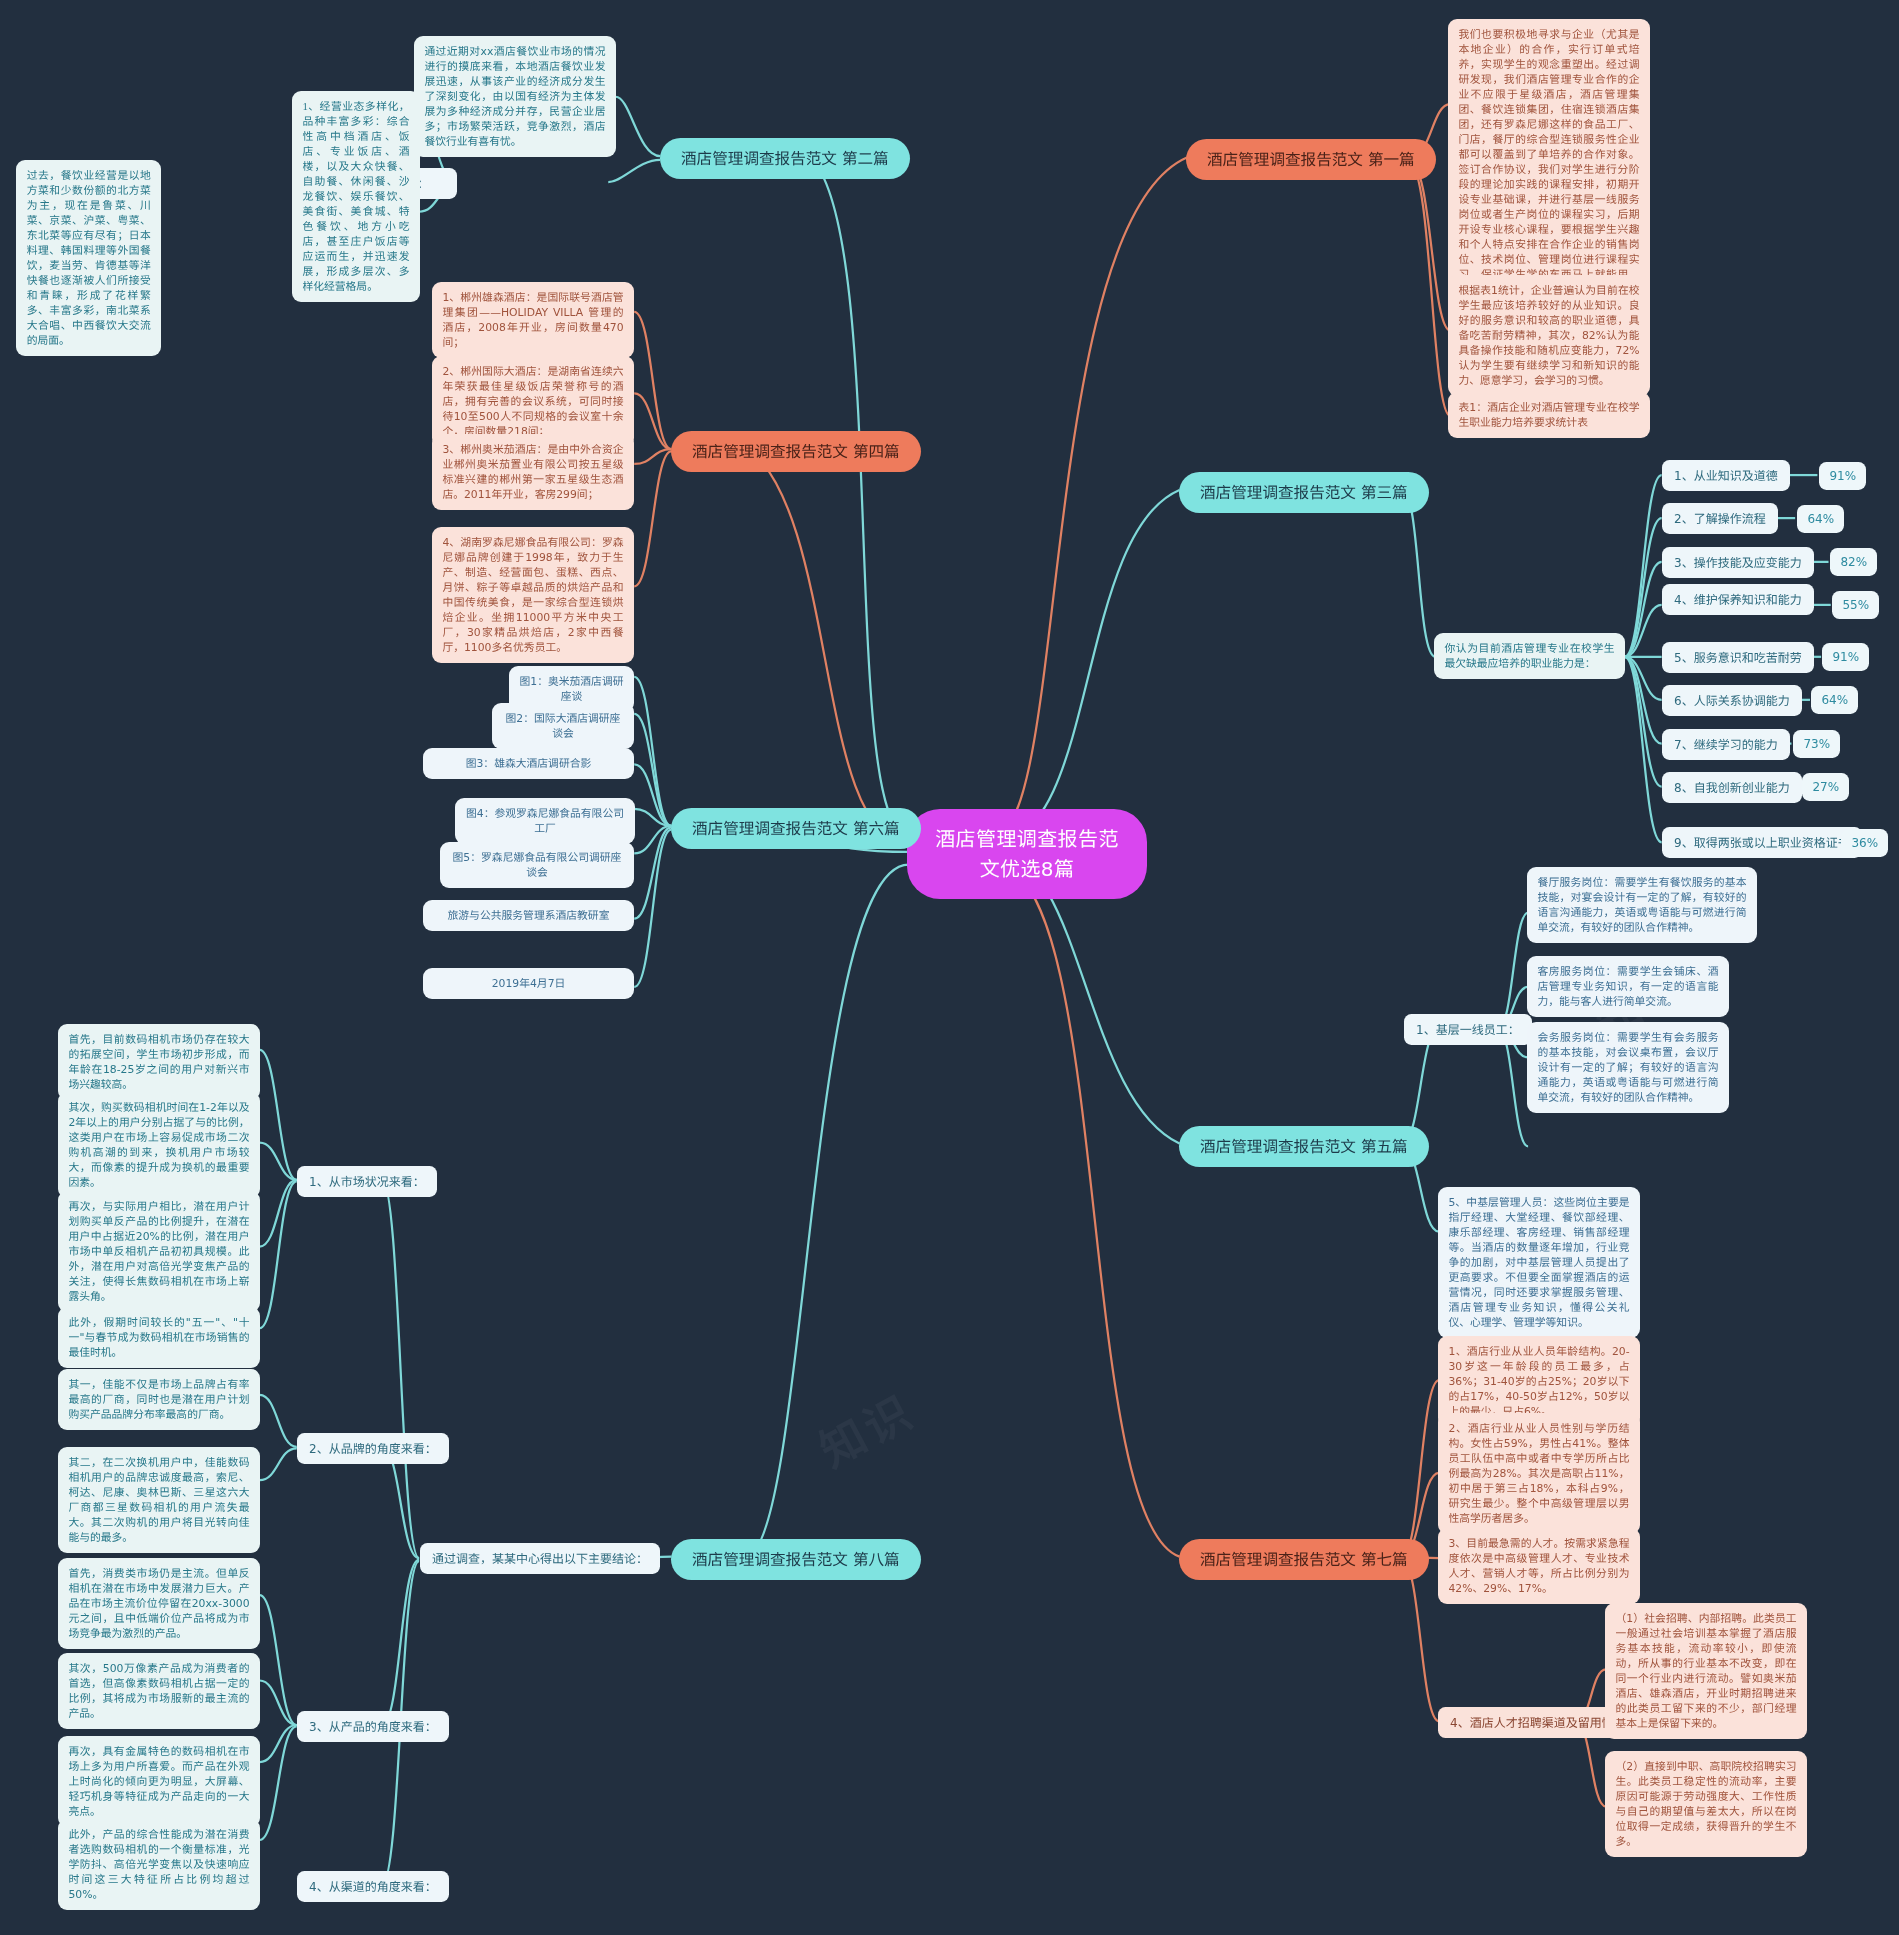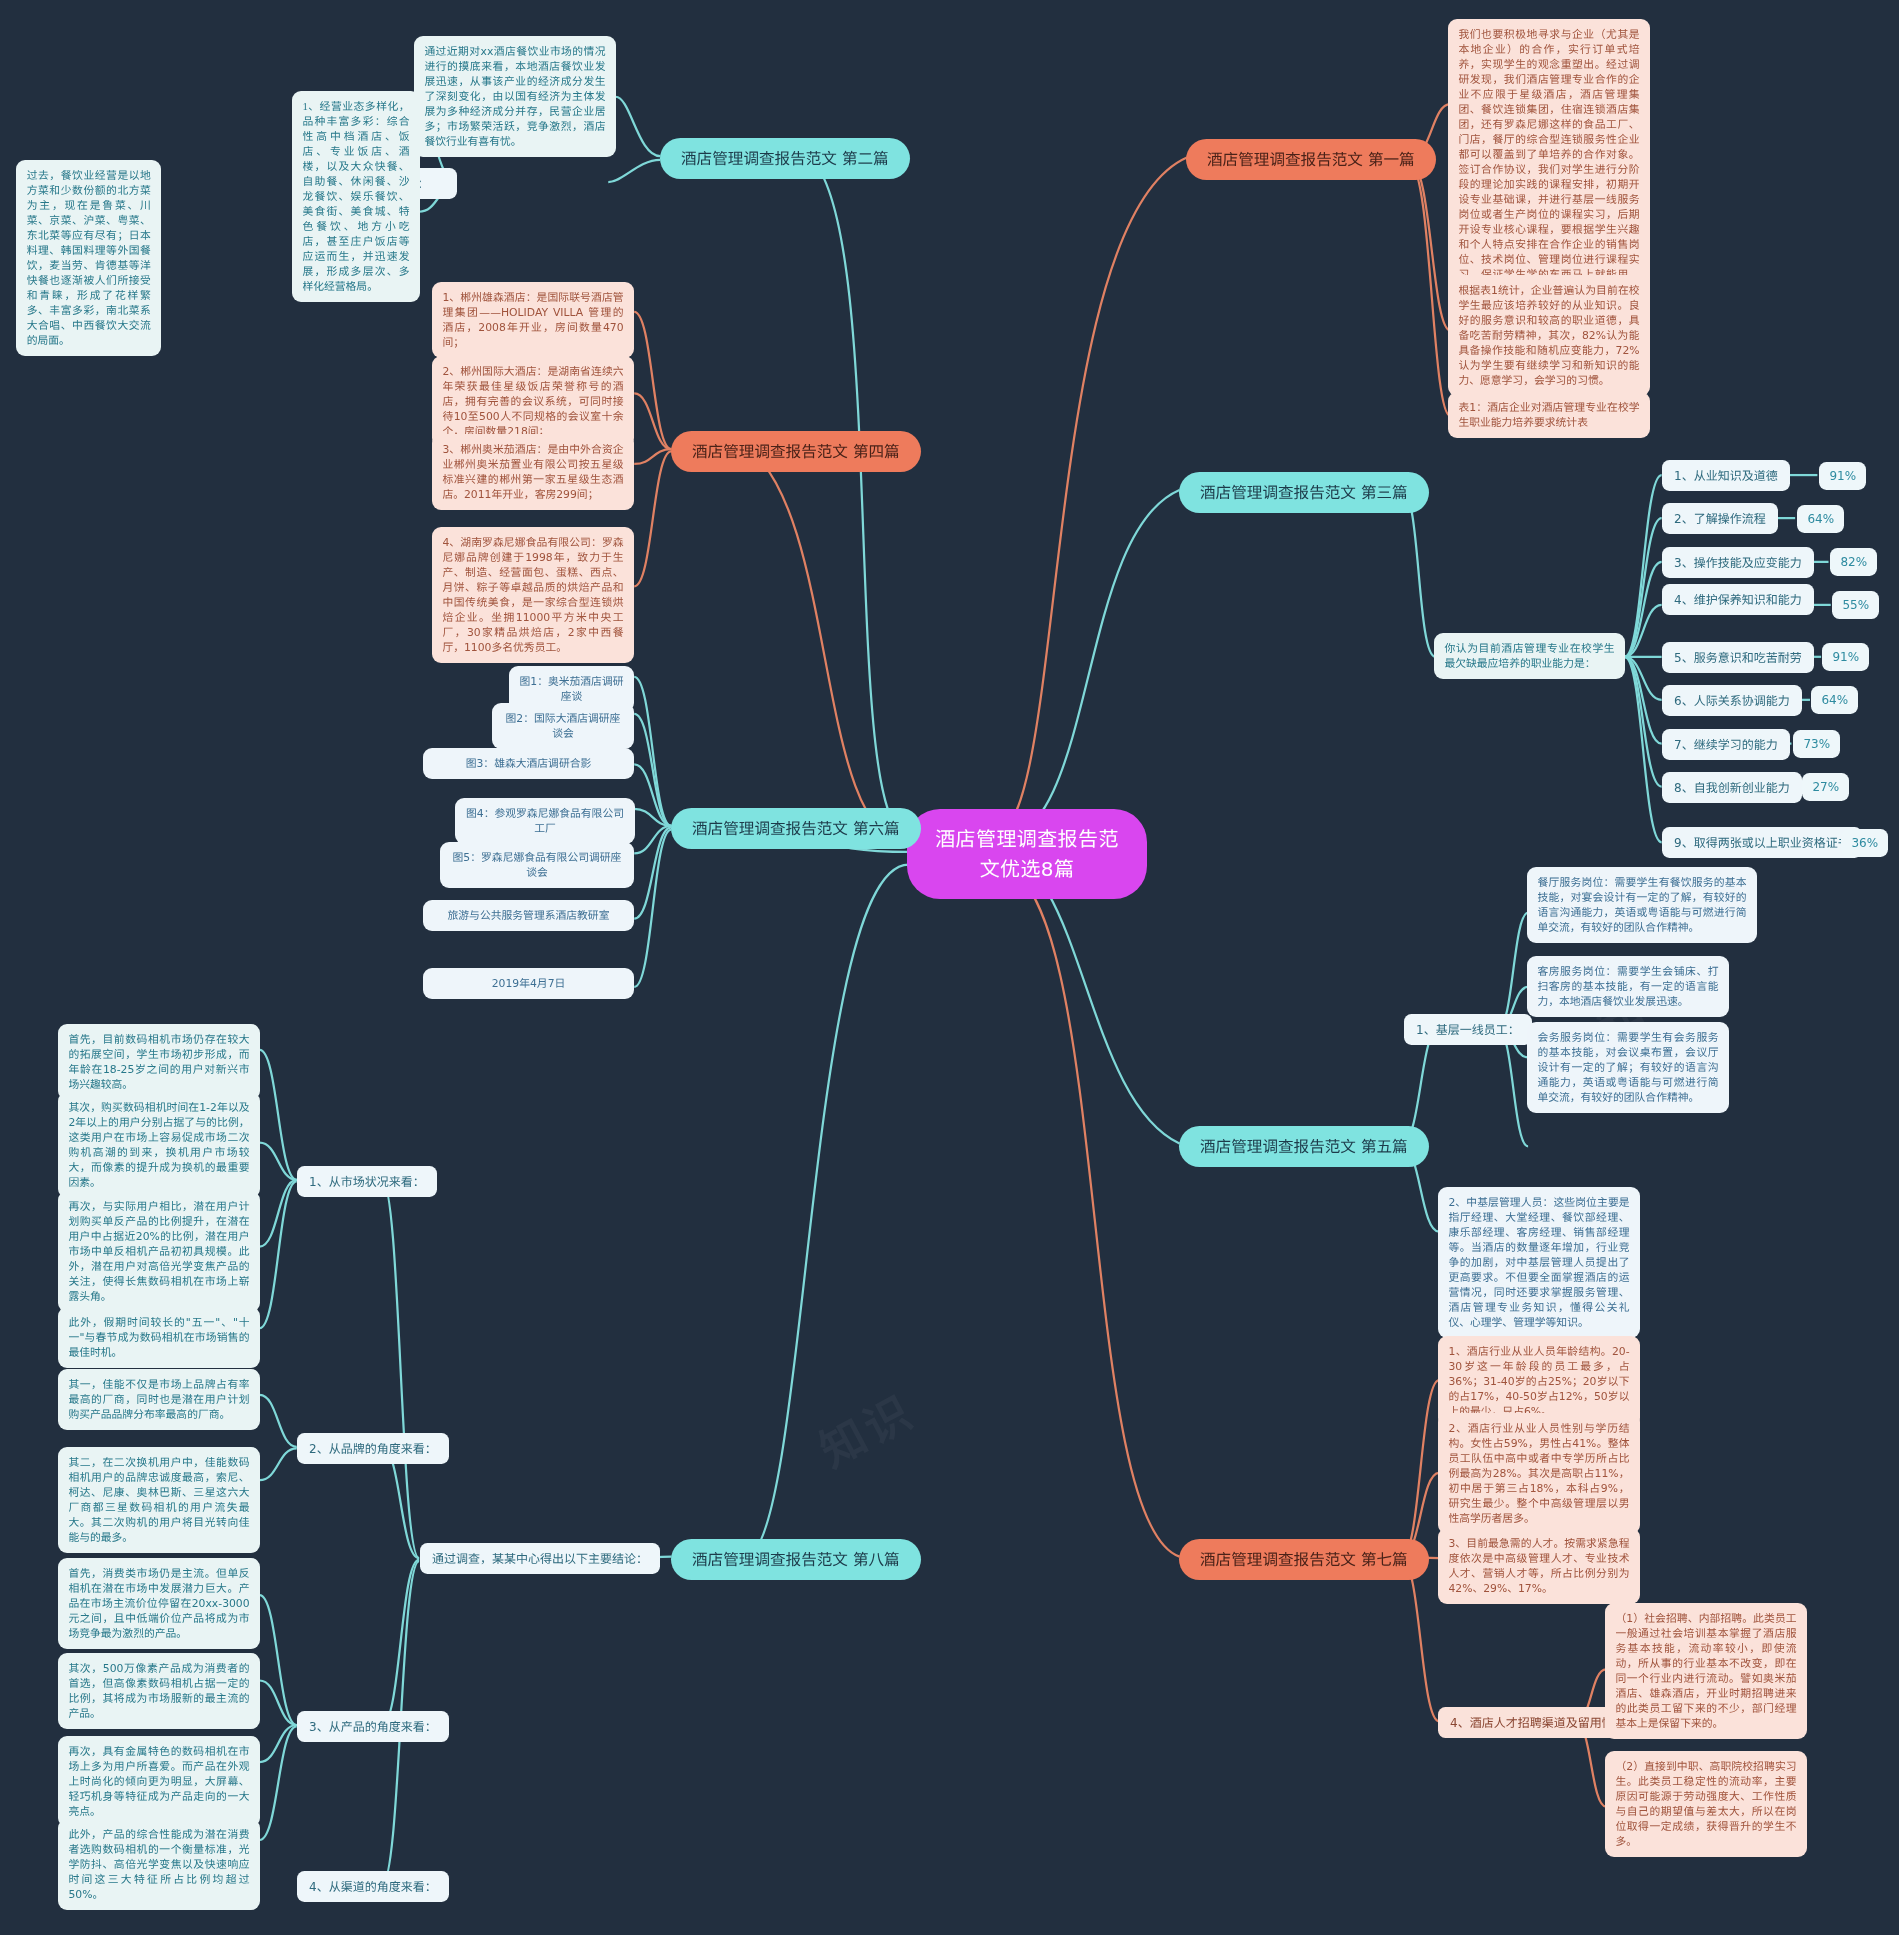--- a/index.html
+++ b/index.html
@@ -233,24 +233,24 @@
   <div class="node card pale center" style="left:455px;top:798px;width:180px;">图4：参观罗森尼娜食品有限公司工厂</div>
   <div class="node card pale center" style="left:440px;top:842px;width:194px;">图5：罗森尼娜食品有限公司调研座谈会</div>
   <div class="node card pale center" style="left:423px;top:900px;width:211px;">旅游与公共服务管理系酒店教研室</div>
   <div class="node card pale center" style="left:423px;top:968px;width:211px;">2019年4月7日</div>
 
   <div class="node branch teal" style="left:1179px;top:1126px;">酒店管理调查报告范文 第五篇</div>
 
   <div class="node chip" style="left:1404px;top:1014px;">1、基层一线员工：</div>
 
   <div class="node card pale" style="left:1527px;top:867px;width:230px;">餐厅服务岗位：需要学生有餐饮服务的基本技能，对宴会设计有一定的了解，有较好的语言沟通能力，英语或粤语能与可燃进行简单交流，有较好的团队合作精神。</div>
-  <div class="node card pale" style="left:1527px;top:956px;width:202px;">客房服务岗位：需要学生会铺床、打扫客房的基本技能，有一定的语言能力，本地酒店餐饮业发展迅速。</div>
+  <div class="node card pale" style="left:1527px;top:956px;width:202px;">客房服务岗位：需要学生会铺床、酒店管理专业务知识，有一定的语言能力，能与客人进行简单交流。</div>
   <div class="node card pale" style="left:1527px;top:1022px;width:202px;">会务服务岗位：需要学生有会务服务的基本技能，对会议桌布置，会议厅设计有一定的了解；有较好的语言沟通能力，英语或粤语能与可燃进行简单交流，有较好的团队合作精神。</div>
 
-  <div class="node card pale" style="left:1438px;top:1187px;width:202px;">2、中基层管理人员：这些岗位主要是指厅经理、大堂经理、餐饮部经理、康乐部经理、客房经理、销售部经理等。当酒店的数量逐年增加，行业竞争的加剧，对中基层管理人员提出了更高要求。不但要全面掌握酒店的运营情况，同时还要求掌握服务管理、酒店管理专业务知识，懂得公关礼仪、心理学、管理学等知识。</div>
+  <div class="node card pale" style="left:1438px;top:1187px;width:202px;">5、中基层管理人员：这些岗位主要是指厅经理、大堂经理、餐饮部经理、康乐部经理、客房经理、销售部经理等。当酒店的数量逐年增加，行业竞争的加剧，对中基层管理人员提出了更高要求。不但要全面掌握酒店的运营情况，同时还要求掌握服务管理、酒店管理专业务知识，懂得公关礼仪、心理学、管理学等知识。</div>
 
   <div class="node branch orange" style="left:1179px;top:1539px;">酒店管理调查报告范文 第七篇</div>
 
   <div class="node card warm" style="left:1438px;top:1336px;width:202px;">1、酒店行业从业人员年龄结构。20-30岁这一年龄段的员工最多，占36%；31-40岁的占25%；20岁以下的占17%，40-50岁占12%，50岁以上的最少，只占6%。</div>
   <div class="node card warm" style="left:1438px;top:1413px;width:202px;">2、酒店行业从业人员性别与学历结构。女性占59%，男性占41%。整体员工队伍中高中或者中专学历所占比例最高为28%。其次是高职占11%，初中居于第三占18%，本科占9%，研究生最少。整个中高级管理层以男性高学历者居多。</div>
   <div class="node card warm" style="left:1438px;top:1528px;width:202px;">3、目前最急需的人才。按需求紧急程度依次是中高级管理人才、专业技术人才、营销人才等，所占比例分别为42%、29%、17%。</div>
 
   <div class="node chip warm" style="left:1438px;top:1707px;">4、酒店人才招聘渠道及留用情况</div>
 
   <div class="node card warm" style="left:1605px;top:1603px;width:202px;">（1）社会招聘、内部招聘。此类员工一般通过社会培训基本掌握了酒店服务基本技能，流动率较小，即使流动，所从事的行业基本不改变，即在同一个行业内进行流动。譬如奥米茄酒店、雄森酒店，开业时期招聘进来的此类员工留下来的不少，部门经理基本上是保留下来的。</div>

